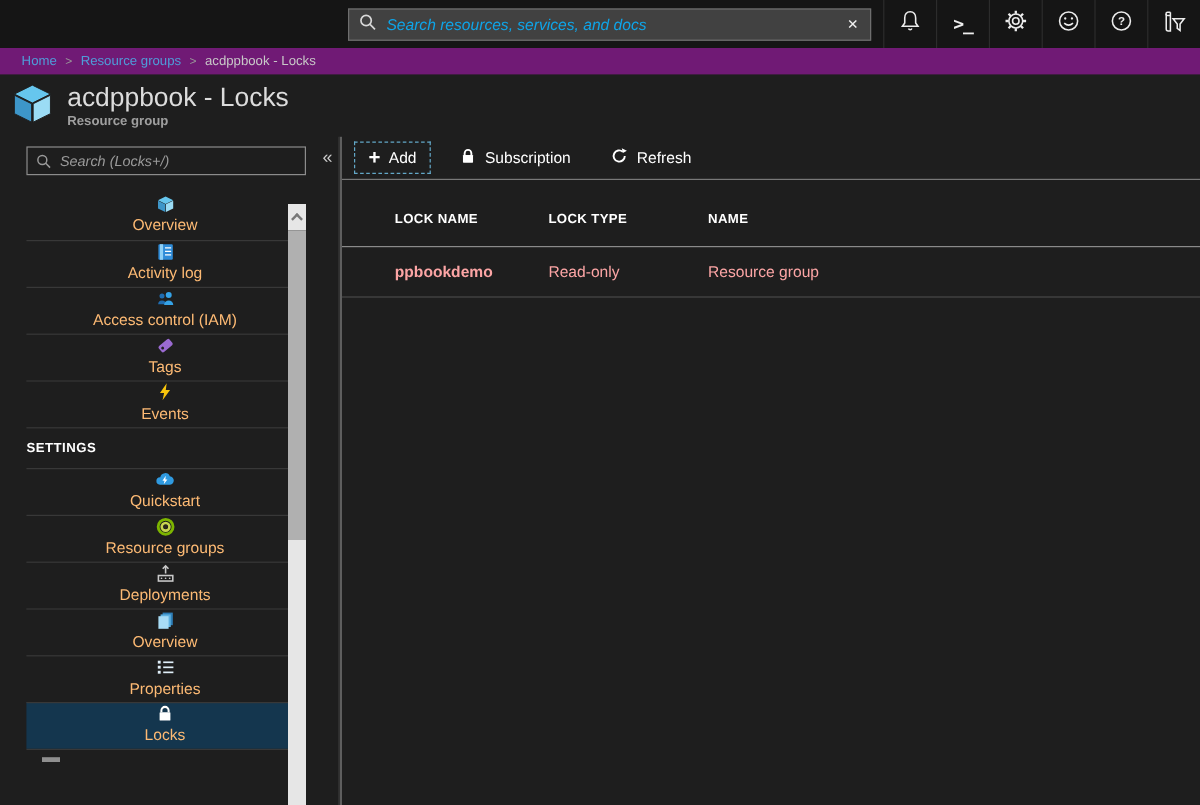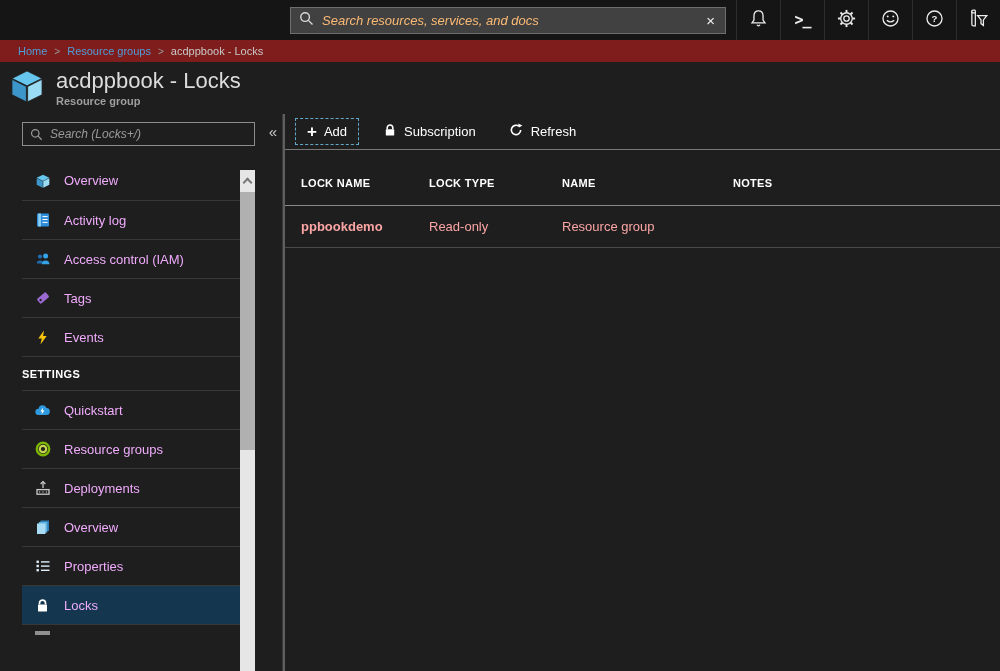--- a/index.html
+++ b/index.html
@@ -5,50 +5,50 @@
   * { margin:0; padding:0; box-sizing:border-box; }
   html,body { background:#000; }
   body { font-family:"Liberation Sans", sans-serif; }
   .app { position:relative; width:1000px; height:671px; background:#1e1e1e; overflow:hidden; color:#f0f0f0; }
 
   
   .topbar { height:40px; background:#151515; display:flex; align-items:stretch; }
   .topbar-spacer-left { width:290px; }
   .global-search { margin-top:7px; width:436px; height:27px; background:#414141; border:1px solid #6e6e6e; display:flex; align-items:center; padding:0 8px; }
   .global-search .mag { flex:0 0 auto; margin-right:8px; }
-  .global-search .ph { flex:1; font-size:13px; font-style:italic; color:#fdba74; white-space:nowrap; overflow:hidden; }
+  .global-search .ph { flex:1; font-size:13px; font-style:italic; color:#0ea5e9; white-space:nowrap; overflow:hidden; }
   .global-search .clear { flex:0 0 auto; color:#f0f0f0; font-size:15px; cursor:pointer; padding:0 2px; }
   .topbar-flex { flex:1; }
   .top-icons { display:flex; }
   .top-icon-cell { width:44px; display:flex; align-items:center; justify-content:center; border-left:1px solid #2c2c2c; cursor:pointer; }
   .cloudshell-glyph { font-family:"DejaVu Sans Mono", monospace; font-size:15px; font-weight:bold; color:#eee; letter-spacing:-1px; }
 
   
-  .breadcrumb { height:22px; background:#7f1d1d; display:flex; align-items:center; padding-left:18px; font-size:11px; gap:7px; }
+  .breadcrumb { height:22px; background:#701a75; display:flex; align-items:center; padding-left:18px; font-size:11px; gap:7px; }
   .crumb-link { color:#4f9dd9; cursor:pointer; }
   .crumb-sep { color:#9a9a9a; font-size:10px; }
   .crumb-current { color:#c8c8c8; }
 
   
   .title-strip { height:52px; display:flex; align-items:center; padding-left:8px; gap:10px; }
   .page-title { font-size:22px; color:#dcdcdc; font-weight:400; line-height:1.1; }
   .page-subtitle { font-size:11px; color:#9f9f9f; font-weight:bold; margin-top:1px; }
 
   
   .body-row { display:flex; height:557px; }
 
   
   .sidebar { position:relative; width:283px; flex:0 0 283px; background:#1e1e1e; border-right:1px solid #3a3a3a; }
   .side-search { margin:8px 0 0 22px; width:233px; height:24px; border:1px solid #8c8c8c; display:flex; align-items:center; padding:0 7px; }
   .side-search .ph { font-size:12px; font-style:italic; color:#9a9a9a; margin-left:7px; }
   .collapse-btn { position:absolute; top:9px; right:5px; color:#cccccc; font-size:15px; cursor:pointer; }
   .nav { margin:15px 0 0 22px; width:219px; }
   .nav > * { border-top:1px solid #383838; }
   .nav > :first-child { border-top:none; }
-  .nav-item { height:39px; display:flex; align-items:center; gap:13px; padding-left:12px; font-size:13px; color:#f0abfc; cursor:pointer; }
+  .nav-item { height:39px; display:flex; align-items:center; gap:2px; padding-left:12px; font-size:13px; color:#fdba74; cursor:pointer;flex-direction:column; }
   .nav-item .nico { width:17px; height:17px; flex:0 0 17px; display:flex; align-items:center; justify-content:center; }
   .nav-item.selected { background:#14364e; }
   .nav-header { height:34px; display:flex; align-items:center; font-size:11px; font-weight:bold; letter-spacing:.4px; color:#ffffff; }
   .nav-partial { height:12px; }
   .nav-partial .stub { width:15px; height:4px; background:#8f8f8f; margin:6px 0 0 13px; }
 
   
   .sb-scroll { position:absolute; left:240px; top:56px; width:15px; height:546px; display:flex; flex-direction:column; }
   .sb-btn { height:22px; background:#e6e6e6; display:flex; align-items:center; justify-content:center; cursor:pointer; }
   .sb-thumb { height:258px; background:#b0b0b0; cursor:pointer; }
@@ -57,21 +57,21 @@
   .chev.up { transform:rotate(135deg); margin-top:3px; }
 
   
   .main { flex:1; border-left:2px solid #5e5e5e; display:flex; flex-direction:column; }
   .toolbar { height:36px; display:flex; align-items:center; padding-left:10px; gap:16px; border-bottom:1px solid #787878; }
   .tb-btn { display:flex; align-items:center; gap:7px; font-size:13px; color:#ffffff; cursor:pointer; padding:5px 8px; }
   .tb-btn.focused { border:1px dashed #63a8c8; padding:5px 11px; }
   .plus-glyph { font-size:17px; font-weight:bold; line-height:14px; color:#fff; }
 
   .locks-table { margin-top:10px; }
-  .t-head, .t-row { display:grid; grid-template-columns:128px 133px 171px 1fr; padding-left:16px; align-items:center; }
+  .t-head, .t-row { display:grid; grid-template-columns:128px 133px 171px 1fr; padding-left:44px; align-items:center; }
   .t-head { height:46px; font-size:11px; font-weight:bold; color:#ffffff; letter-spacing:.3px; border-bottom:1px solid #8a8a8a; }
   .t-row { height:42px; font-size:13px; color:#fca5a5; border-bottom:1px solid #4a4a4a; cursor:pointer; }
   .t-row .c0 { font-weight:bold; }
 </style>
 </head>
 <body>
 
 <div class="app">
 
   <div class="topbar">
@@ -355,21 +355,20 @@
           </span>
           <span>Refresh</span>
         </div>
       </div>
 
       <div class="locks-table">
         <div class="t-head">
           <span>LOCK NAME</span>
           <span>LOCK TYPE</span>
           <span>NAME</span>
-          <span>NOTES</span>
         </div>
         <div class="t-row">
           <span class="c0">ppbookdemo</span>
           <span>Read-only</span>
           <span>Resource group</span>
           <span></span>
         </div>
       </div>
 
     </div>

